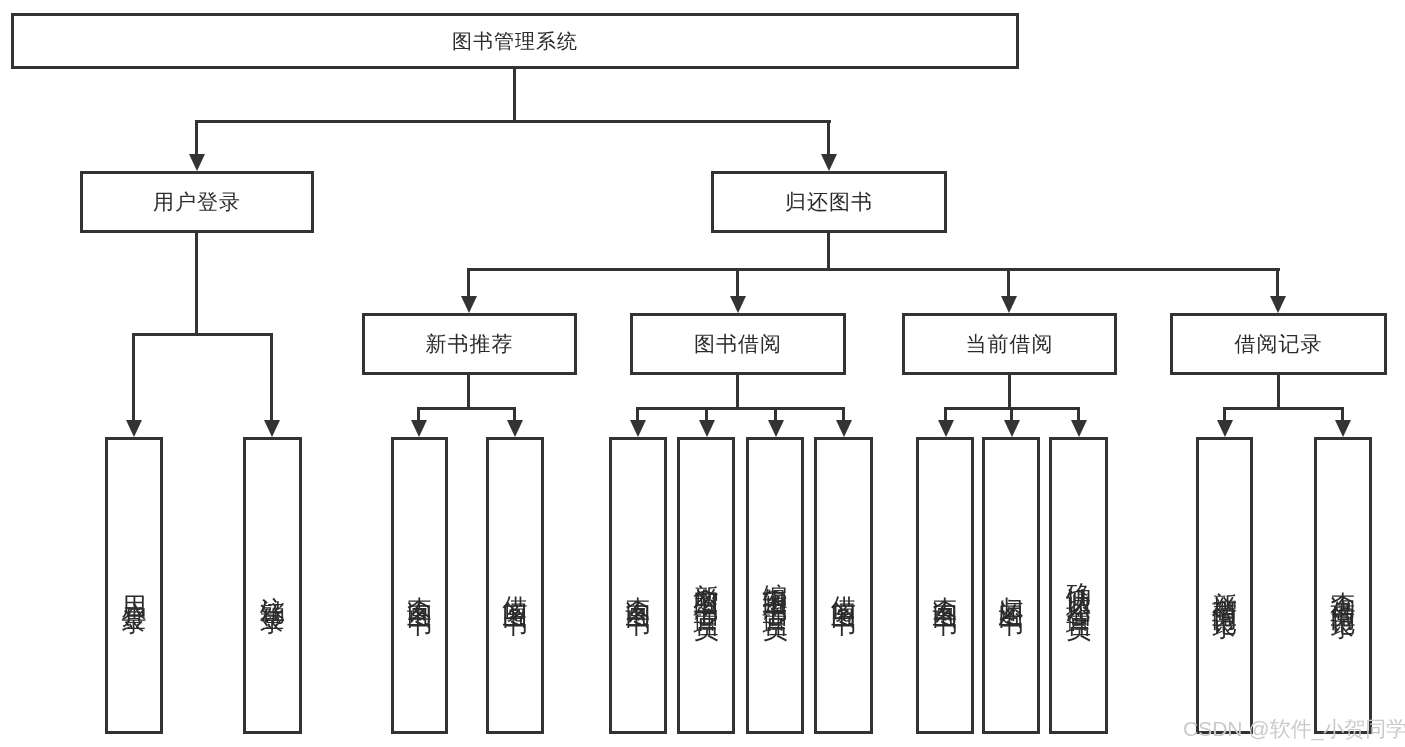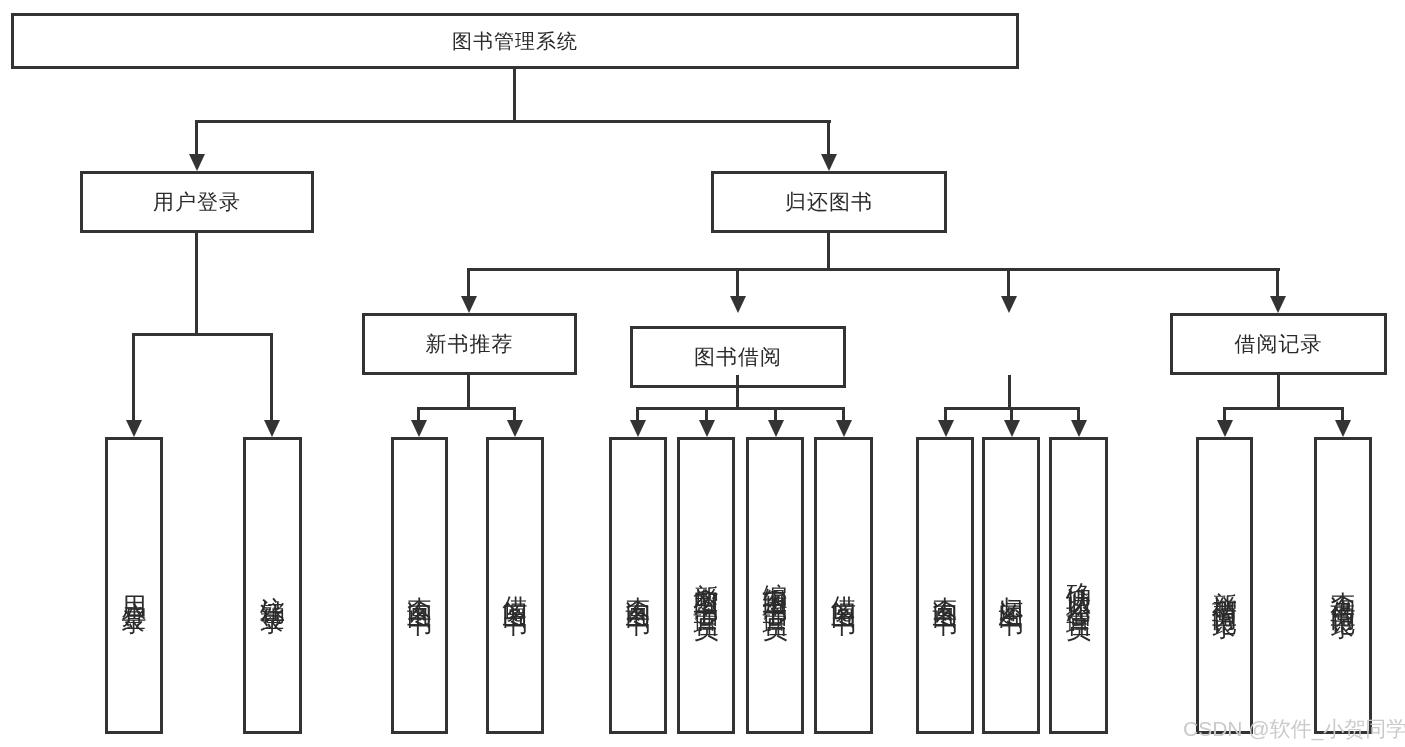--- a/index.html
+++ b/index.html
@@ -100,22 +100,25 @@
   <div class="vl" style="left:1007px;top:268px;height:30px;"></div>
   <div class="vl" style="left:1276px;top:268px;height:30px;"></div>
   <div class="arrow" style="left:461px;top:296px;"></div>
   <div class="arrow" style="left:730px;top:296px;"></div>
   <div class="arrow" style="left:1001px;top:296px;"></div>
   <div class="arrow" style="left:1270px;top:296px;"></div>
 
   <div class="hbox" style="left:362px;top:313px;width:215px;justify-content:center;">
     <span>新书推荐</span>
   </div>
-  <div class="hbox" style="left:630px;top:313px;width:216px;margin-top:13px;">
+  <div class="hbox" style="left:630px;top:313px;width:216px;">
     <span>图书借阅</span>
+  </div>
+  <div class="hbox" style="left:902px;top:313px;width:215px;">
+    <span>当前借阅</span>
   </div>
   <div class="hbox" style="left:1170px;top:313px;width:217px;font-family:Liberation Mono, monospace;">
     <span>借阅记录</span>
   </div>
 
   <div class="vl" style="left:467px;top:375px;height:32px;"></div>
   <div class="hl" style="left:417px;top:407px;width:99px;"></div>
   <div class="vl" style="left:417px;top:407px;height:15px;"></div>
   <div class="vl" style="left:513px;top:407px;height:15px;"></div>
   <div class="arrow" style="left:411px;top:420px;"></div>

